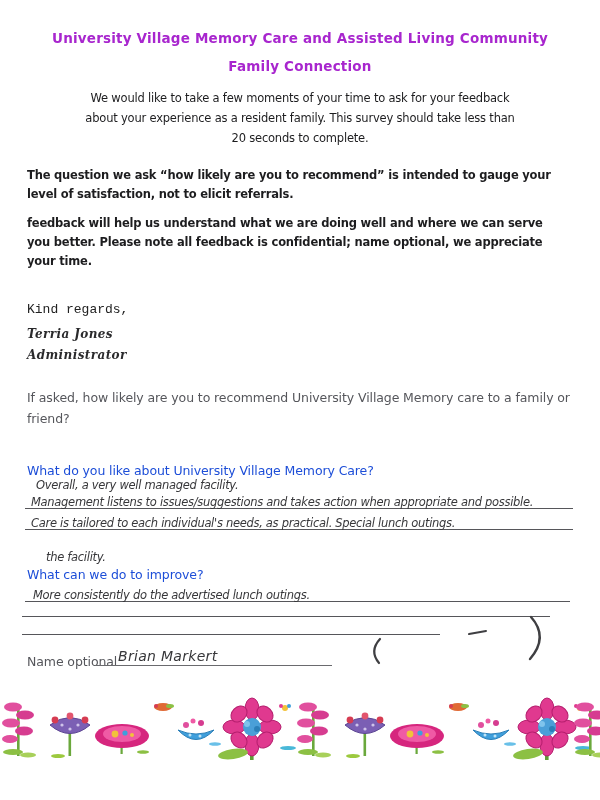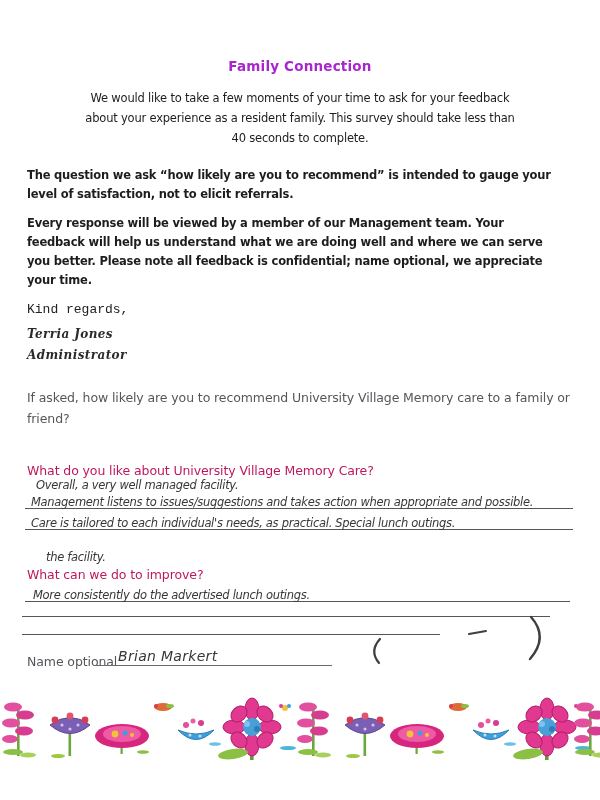--- a/index.html
+++ b/index.html
@@ -8,50 +8,50 @@
     font-family:"DejaVu Sans", sans-serif;color:#1c1c1c;
   }
   .abs{position:absolute;}
   .ctr{width:600px;text-align:center;left:0;}
   .title{color:#a826ce;font-weight:bold;font-size:13.5px;letter-spacing:.2px;}
   .comic{font-weight:bold;font-size:11.5px;letter-spacing:-0.2px;color:#1d1d1f;line-height:19px;white-space:nowrap;}
   .comic-c{font-weight:normal;font-size:11.5px;letter-spacing:-0.2px;color:#1d1d1f;line-height:20px;white-space:nowrap;}
   .serif{font-family:Liberation Mono, monospace;font-size:13px;color:#222;}
   .script{font-family:"DejaVu Serif", serif;font-style:italic;font-weight:bold;font-size:12px;color:#2a2a2c;letter-spacing:.4px;}
   .gray{color:#55565b;font-size:12.5px;letter-spacing:-0.1px;line-height:21px;white-space:nowrap;}
-  .qdark{color:#be185d;font-size:12.5px;letter-spacing:-0.1px;white-space:nowrap;}
+  .qdark{color:#1d4ed8;font-size:12.5px;letter-spacing:-0.1px;white-space:nowrap;}
   .hand{font-style:italic;font-size:11.5px;letter-spacing:-0.3px;color:#37373a;white-space:nowrap;}
   .uline{border-bottom:1.6px solid #56565a;}
   .scale{display:flex;align-items:center;color:#55565b;font-size:13px;}
   .scale .lab{margin-right:13px;}
   .scale .lab2{margin-left:2px;}
   .scale .num{margin-right:18px;width:9px;text-align:center;}
   .scale .circled{border:1.7px solid #3c3c3e;border-radius:50%;padding:1px 5px 2px 5px;margin-left:-5px;margin-right:12px;}
   svg{display:block;}
 </style>
 </head>
 <body>
 
 <div class="paper">
 
+  <div class="abs ctr title" style="top:30px">University Village Memory Care and Assisted Living Community</div>
   <div class="abs ctr title" style="top:58px">Family Connection</div>
 
   <div class="abs ctr" style="top:88px">
     <div class="comic-c">We would like to take a few moments of your time to ask for your feedback</div>
     <div class="comic-c">about your experience as a resident family. This survey should take less than</div>
-    <div class="comic-c">40 seconds to complete.</div>
+    <div class="comic-c">20 seconds to complete.</div>
   </div>
 
   <div class="abs" style="top:166px;left:27px">
     <div class="comic">The question we ask “how likely are you to recommend” is intended to gauge your</div>
     <div class="comic">level of satisfaction, not to elicit referrals.</div>
   </div>
 
   <div class="abs" style="top:214px;left:27px">
-    <div class="comic">Every response will be viewed by a member of our Management team. Your</div>
     <div class="comic">feedback will help us understand what we are doing well and where we can serve</div>
     <div class="comic">you better. Please note all feedback is confidential; name optional, we appreciate</div>
     <div class="comic">your time.</div>
   </div>
 
   <div class="abs serif" style="top:302px;left:27px">Kind regards,</div>
   <div class="abs script" style="top:327px;left:27px">Terria Jones</div>
   <div class="abs script" style="top:348px;left:27px">Administrator</div>
 
   <div class="abs" style="top:387px;left:27px">

